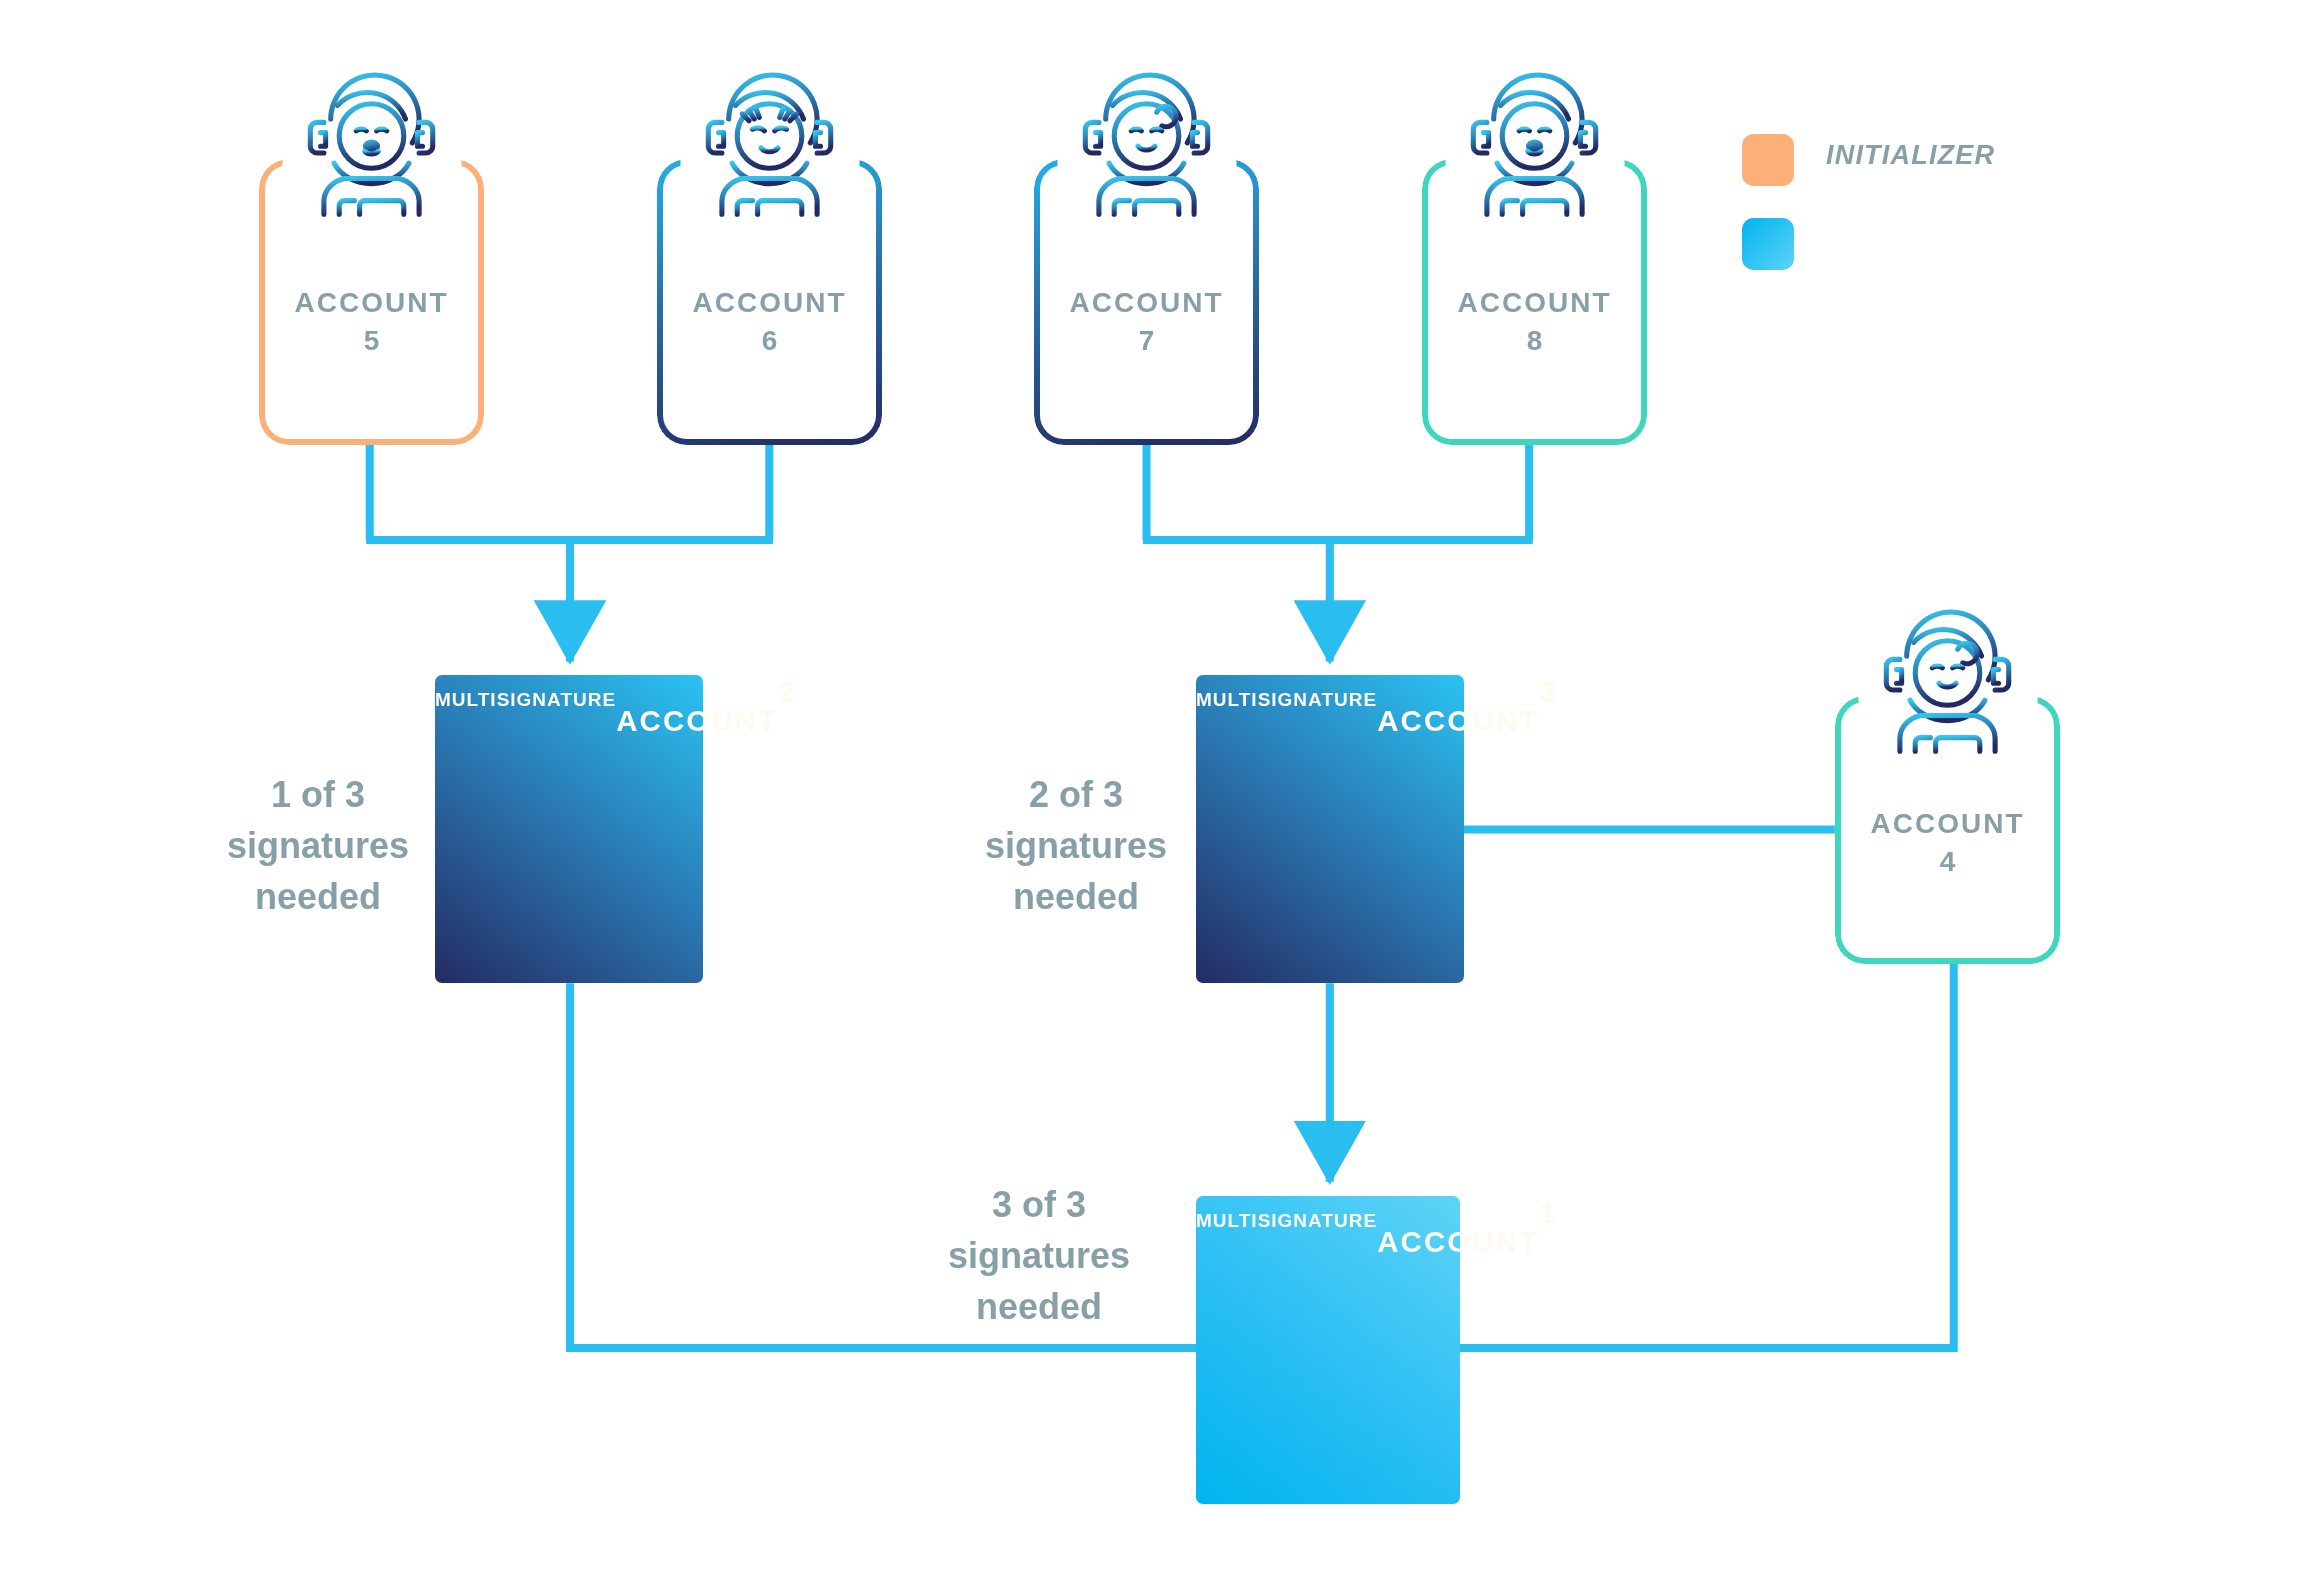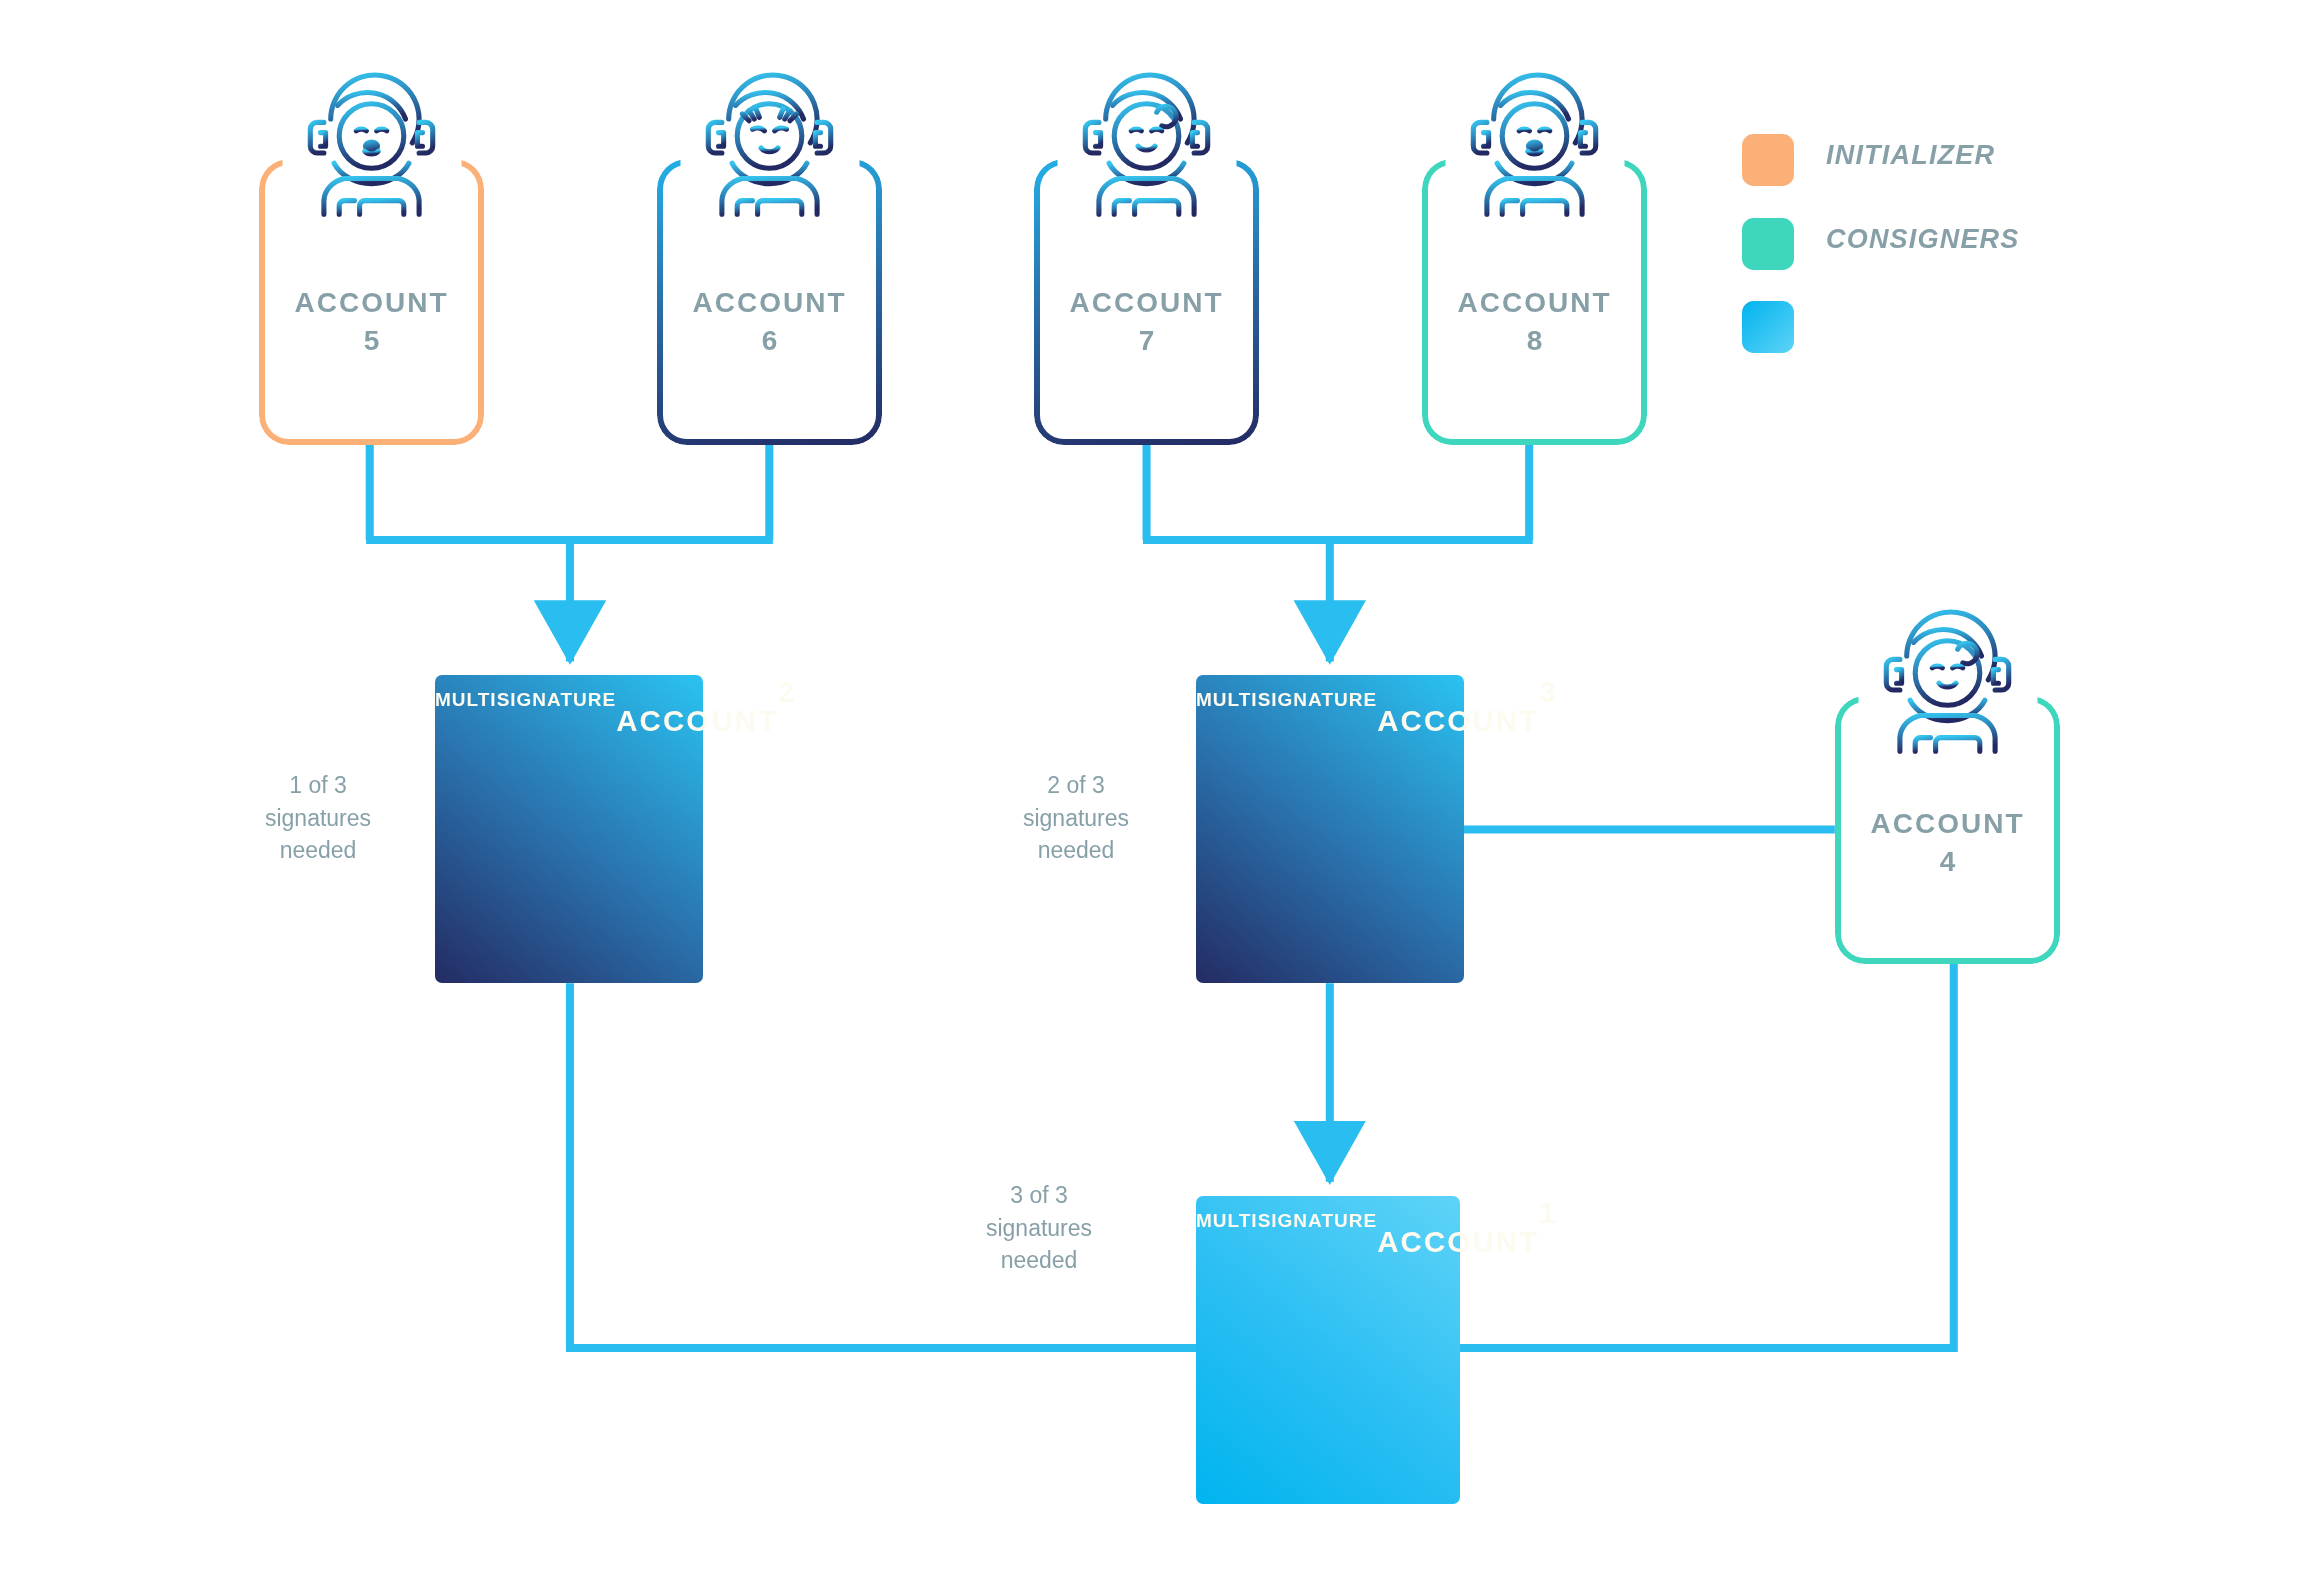--- a/index.html
+++ b/index.html
@@ -117,22 +117,22 @@
     color: #fdfaf0;
     font-weight: bold;
     font-size: 29.5px;
     text-align: center;
   }
 
   
   .sig-note {
     position: absolute;
     color: #87a0a8;
-    font-weight: normal;
-    font-size: 23px;
+    font-weight: bold;
+    font-size: 36px;
     line-height: 1.42;
     text-align: center;
   }
 
   
   #legend {
     position: absolute;
     left: 1742px;
     top: 132px;
     width: 501px;
@@ -477,22 +477,18 @@
     <div>signatures</div>
     <div>needed</div>
   </div>
 
   <div id="legend">
     <div class="legend-row">
       <div class="legend-swatch" style="background:#fbb077;"></div>
       <div class="legend-text">INITIALIZER</div>
     </div>
     <div class="legend-row">
-      <div class="legend-swatch" style="background:#3ed6bd;"></div>
-      <div class="legend-text">CONSIGNERS</div>
-    </div>
-    <div class="legend-row">
       <div class="legend-swatch" style="background:linear-gradient(135deg,#00b4ef,#5ed3f7);"></div>
     </div>
   </div>
 
 </div>
 
 
 </body></html>

